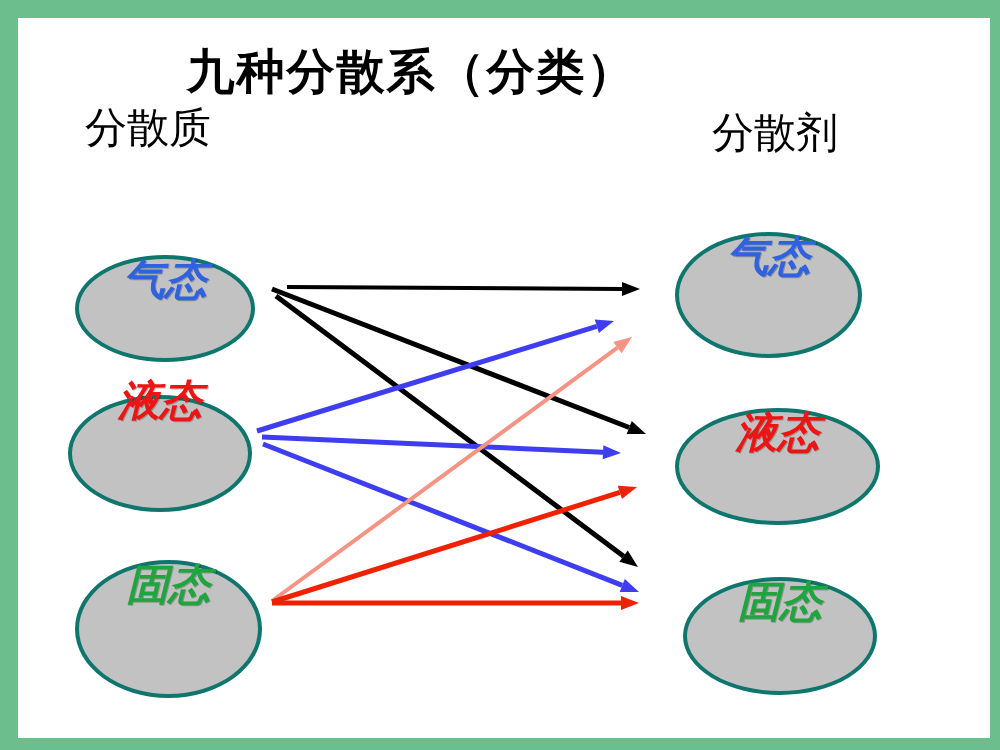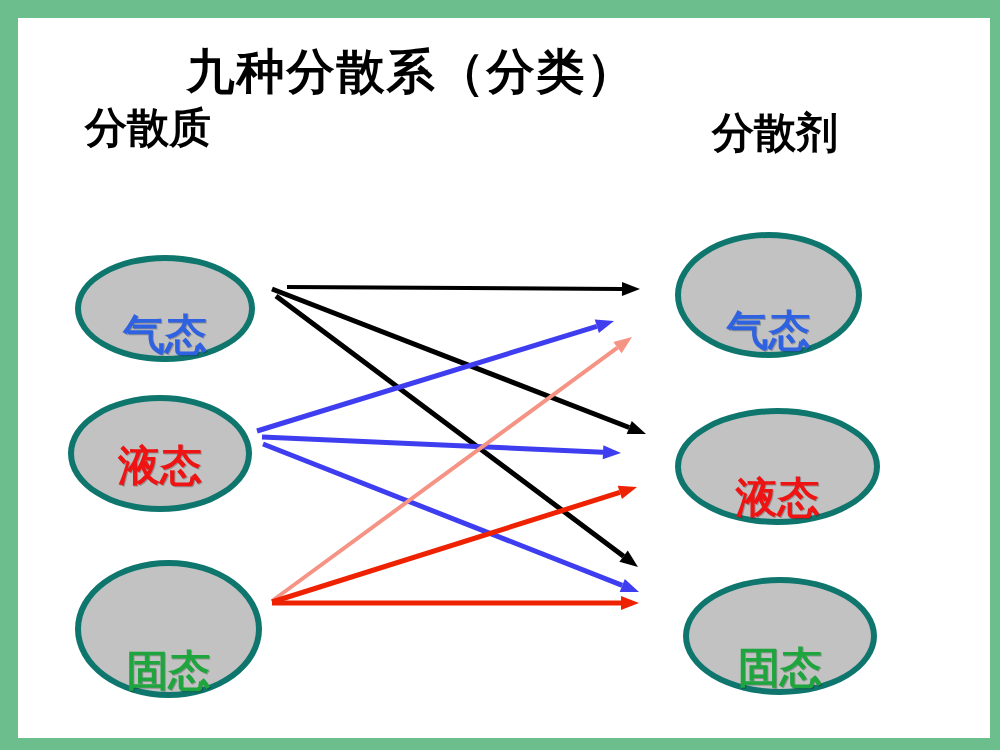--- a/index.html
+++ b/index.html
@@ -23,36 +23,37 @@
     text-align: center;
     font-size: 48px;
     font-weight: bold;
     color: #000000;
     letter-spacing: 2px;
     text-shadow: 1px 1px 0 rgba(255,255,255,0.6);
   }
   .col-label {
     position: absolute;
     font-size: 42px;
-    font-weight: bold;
+    font-weight: normal;
     color: #000000;
     text-shadow: 1px 1px 0 rgba(255,255,255,0.55);
     white-space: nowrap;
   }
   .col-label.left  { left: 85px;  top: 100px; }
   .col-label.right { left: 712px; top: 105px; }
   .ellipse {
     position: absolute;
     box-sizing: border-box;
     background: var(--node-fill, #C2C2C2);
-    border: 6px solid #0f766e;
+    border: 4px solid #0f766e;
     border-radius: 50%;
     display: flex;
-    align-items: flex-end;
+    align-items: flex-start;
     justify-content: center;
+    font-style: italic;
   }
   .n-lg { left: 75px;  top: 255px; width: 180px; height: 107px; }
   .n-ll { left: 68px;  top: 395px; width: 184px; height: 117px; }
   .n-ls { left: 75px;  top: 560px; width: 187px; height: 138px; }
   .n-rg { left: 675px; top: 232px; width: 187px; height: 126px; }
   .n-rl { left: 675px; top: 408px; width: 205px; height: 117px; }
   .n-rs { left: 683px; top: 577px; width: 194px; height: 118px; }
   .state-label {
     font-size: 42px;
     font-weight: bold;

